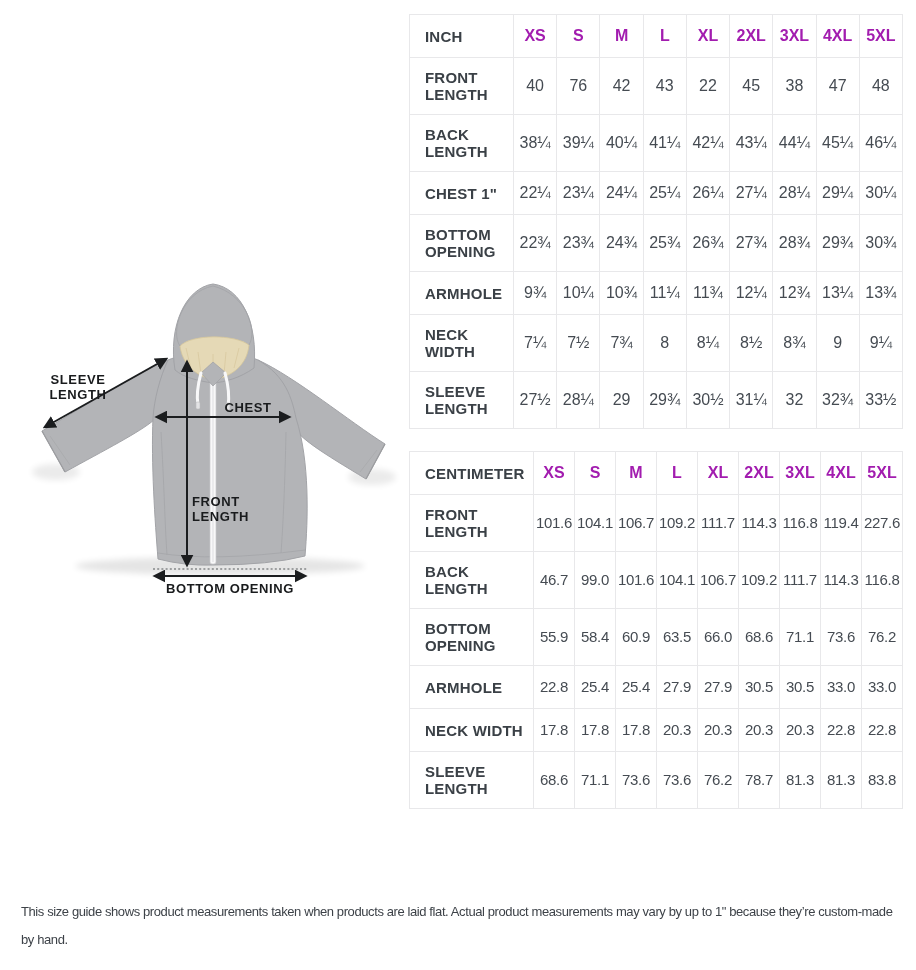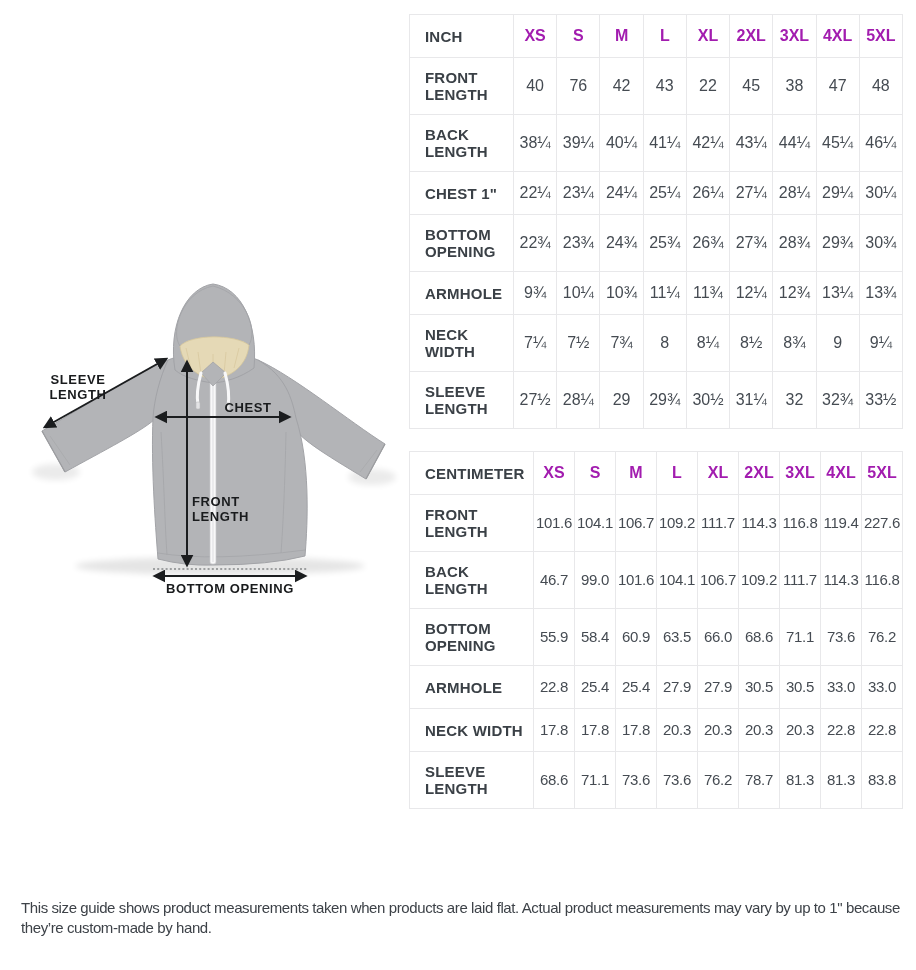--- a/index.html
+++ b/index.html
@@ -71,22 +71,22 @@
     font-size: 13px;
     letter-spacing: 0.6px;
     fill: #191b1d;
   }
 
   
   .footer-note {
     position: absolute;
     left: 21px; top: 898px;
     width: 880px;
-    font-size: 15px;
-    line-height: 20px;
+    font-size: 13px;
+    line-height: 28px;
     letter-spacing: -0.4px;
     color: #3d4248;
   }
 </style>
 </head>
 <body>
 
 <div class="diagram">
   <svg viewBox="0 0 380 330" xmlns="http://www.w3.org/2000/svg">
     <defs>

